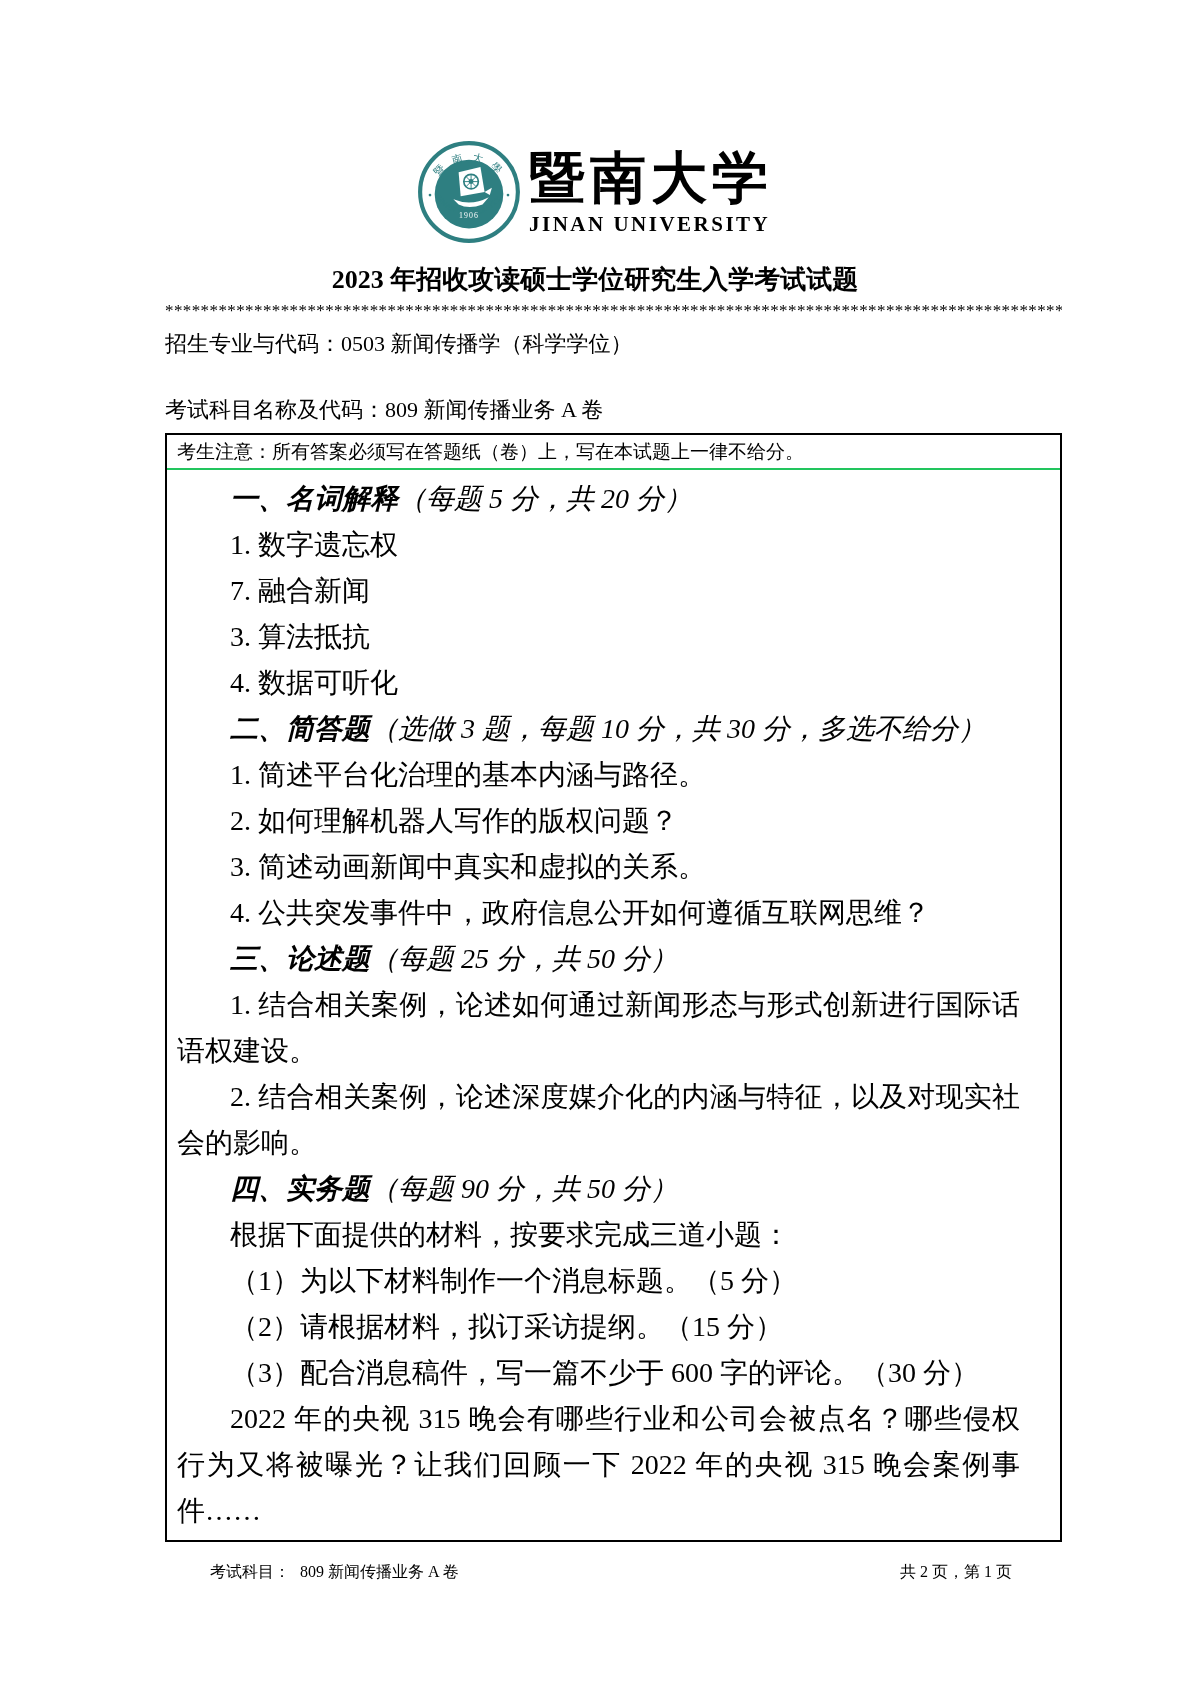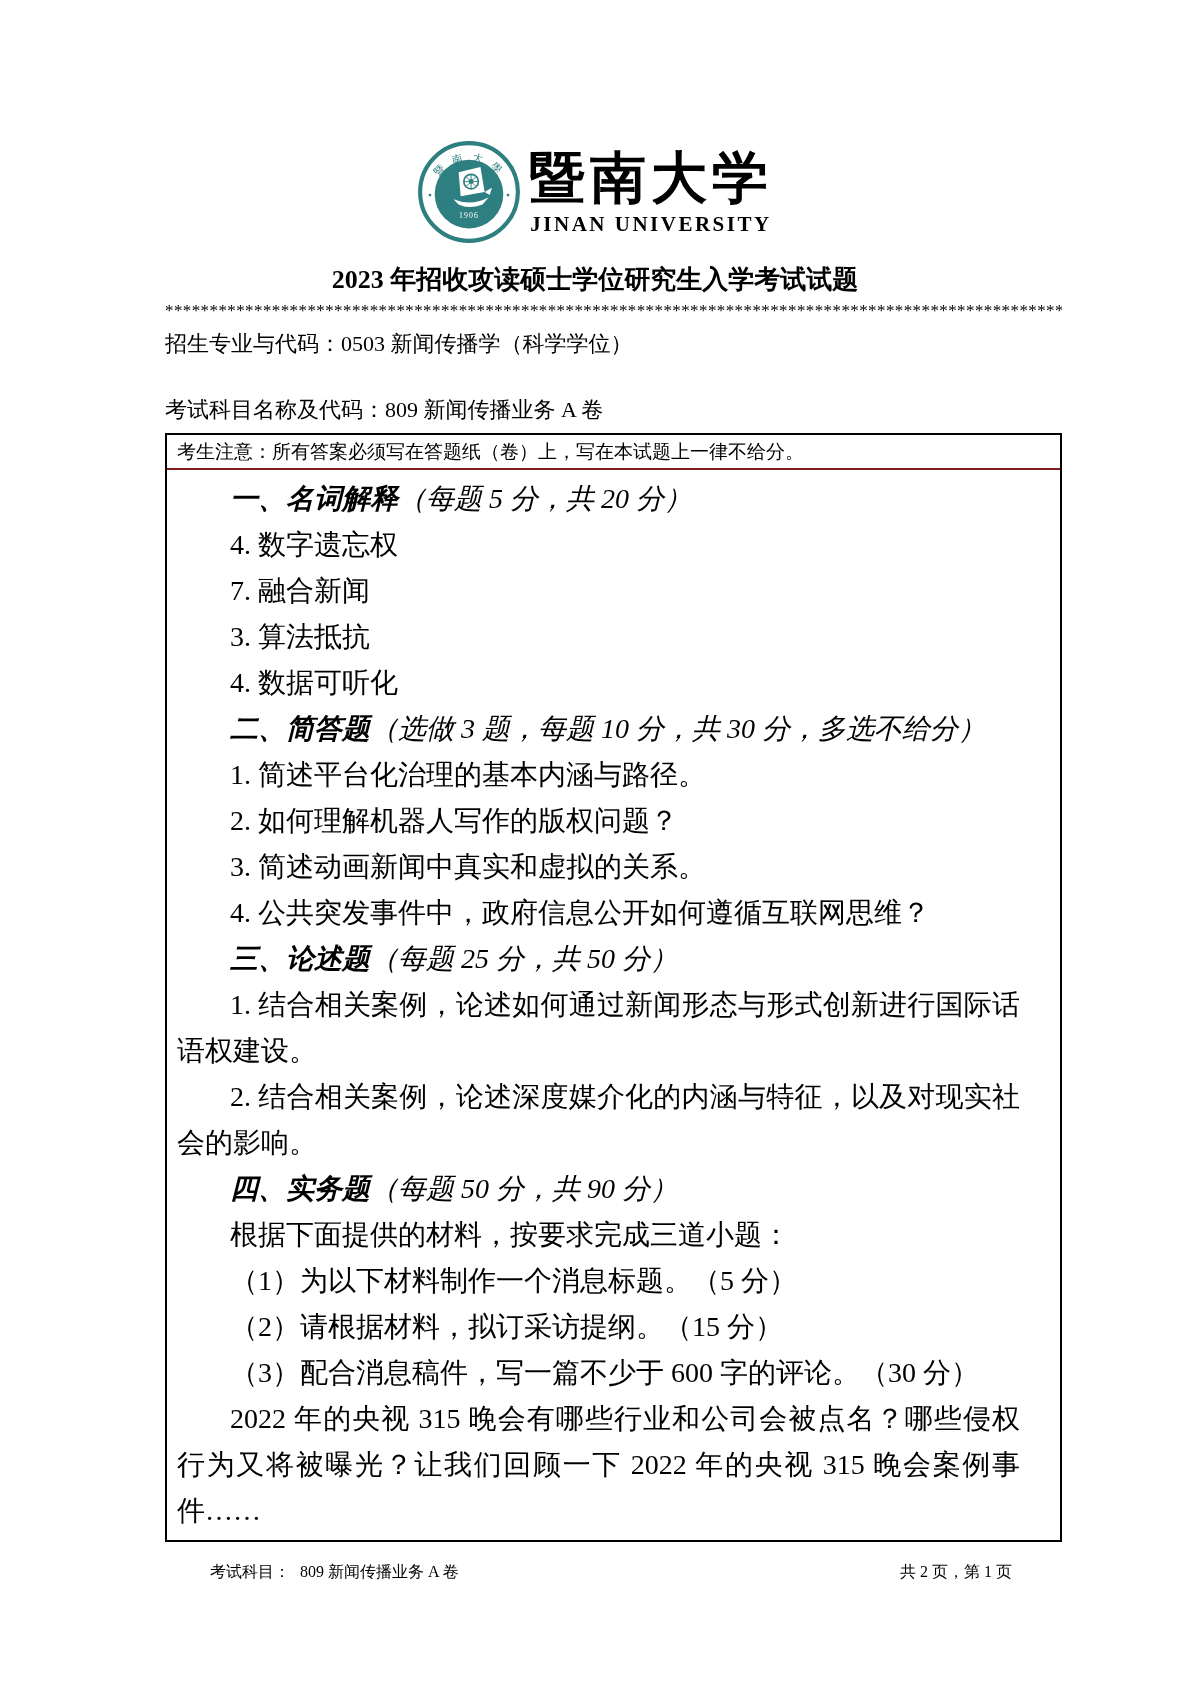--- a/index.html
+++ b/index.html
@@ -7,32 +7,32 @@
     position:relative;
     width:1190px; height:1683px;
     background:#ffffff;
     color:#000;
     font-family:"Liberation Serif","DejaVu Serif",serif;
     overflow:hidden;
   }
   
   .logo-row { padding-top:140px; display:flex; justify-content:center; align-items:flex-start; gap:8px; }
   .seal { width:104px; height:104px; flex:0 0 auto; }
-  .logo-names { display:flex; flex-direction:column; align-items:center; padding-top:2px; }
+  .logo-names { display:flex; flex-direction:column; align-items:flex-start; padding-top:2px; }
   .logo-cn { font-size:56px; font-weight:bold; line-height:72px; letter-spacing:5px; white-space:nowrap; }
   .logo-en { font-size:21px; font-weight:bold; letter-spacing:2.5px; margin-top:-2px; white-space:nowrap; }
   
   .exam-title { text-align:center; font-size:26px; font-weight:bold; margin-top:20px; line-height:32px; }
   .col { margin-left:165px; width:897px; }
   .stars { font-size:17px; letter-spacing:0.4px; white-space:nowrap; overflow:hidden; height:22px; margin-top:5px; }
   .meta1 { font-size:22px; margin-top:7px; line-height:28px;font-family:Liberation Serif, serif; }
   .meta2 { font-size:22px; margin-top:38px; line-height:28px; }
   
   .exam-box { border:2px solid #000; margin-top:9px; }
-  .notice { border-bottom:2px solid #7f1d1d; font-size:19px; line-height:24px; padding:5px 8px 4px 10px; }
+  .notice { border-bottom:2px solid #22c55e; font-size:19px; line-height:24px; padding:5px 8px 4px 10px; }
   .content { padding:6px 40px 6px 10px; font-size:28px; line-height:46px; }
   .line { margin:0; }
   .line.heading { padding-left:53px;font-style:italic; }
   .line.heading .hb { font-weight:bold; }
   .line.item { padding-left:53px; white-space:nowrap; }
   .line.para { text-indent:53px; text-align:justify; }
   
   .page-footer { display:flex; justify-content:space-between; margin-top:17px; font-size:16px; line-height:26px; padding-left:45px; padding-right:50px; }
   .footer-left span { margin-right:10px; }
   
@@ -79,36 +79,36 @@
   <div class="col">
     <div class="stars">********************************************************************************************************</div>
     <div class="meta1">招生专业与代码：0503 新闻传播学（科学学位）</div>
     <div class="meta2">考试科目名称及代码：809 新闻传播业务 A 卷</div>
 
     <div class="exam-box">
       <div class="notice">考生注意：所有答案必须写在答题纸（卷）上，写在本试题上一律不给分。</div>
       <div class="content">
 
         <div class="line heading"><span class="hb">一、名词解释</span><span>（每题 5 分，共 20 分）</span></div>
-        <div class="line item">4. 数字遗忘权</div>
+        <div class="line item">1. 数字遗忘权</div>
         <div class="line item">7. 融合新闻</div>
         <div class="line item">3. 算法抵抗</div>
         <div class="line item">4. 数据可听化</div>
 
         <div class="line heading"><span class="hb">二、简答题</span><span>（选做 3 题，每题 10 分，共 30 分，多选不给分）</span></div>
         <div class="line item">1. 简述平台化治理的基本内涵与路径。</div>
         <div class="line item">2. 如何理解机器人写作的版权问题？</div>
         <div class="line item">3. 简述动画新闻中真实和虚拟的关系。</div>
         <div class="line item">4. 公共突发事件中，政府信息公开如何遵循互联网思维？</div>
 
         <div class="line heading"><span class="hb">三、论述题</span><span>（每题 25 分，共 50 分）</span></div>
         <div class="line para">1. 结合相关案例，论述如何通过新闻形态与形式创新进行国际话语权建设。</div>
         <div class="line para">2. 结合相关案例，论述深度媒介化的内涵与特征，以及对现实社会的影响。</div>
 
-        <div class="line heading"><span class="hb">四、实务题</span><span>（每题 50 分，共 90 分）</span></div>
+        <div class="line heading"><span class="hb">四、实务题</span><span>（每题 90 分，共 50 分）</span></div>
         <div class="line item">根据下面提供的材料，按要求完成三道小题：</div>
         <div class="line item">（1）为以下材料制作一个消息标题。（5 分）</div>
         <div class="line item">（2）请根据材料，拟订采访提纲。（15 分）</div>
         <div class="line item">（3）配合消息稿件，写一篇不少于 600 字的评论。（30 分）</div>
         <div class="line para">2022 年的央视 315 晚会有哪些行业和公司会被点名？哪些侵权行为又将被曝光？让我们回顾一下 2022 年的央视 315 晚会案例事件……</div>
 
       </div>
     </div>
 
     <div class="page-footer">

